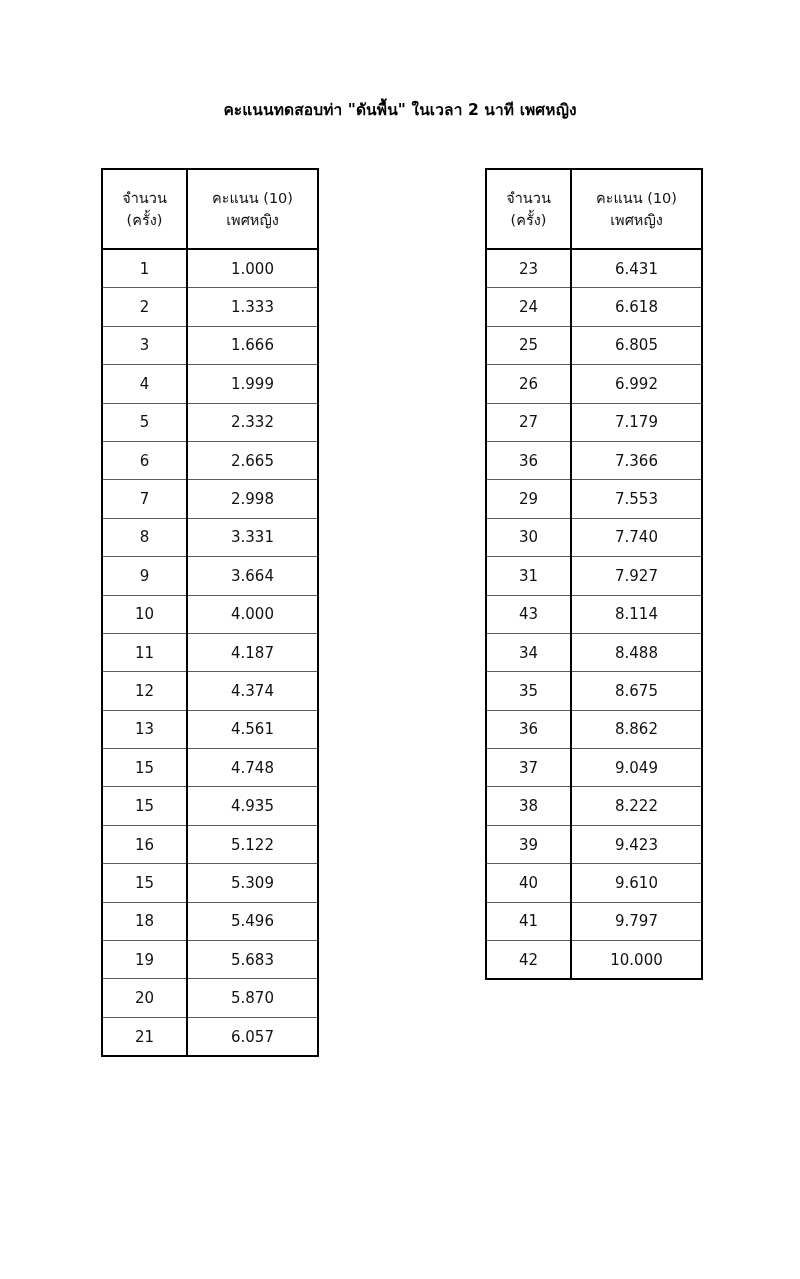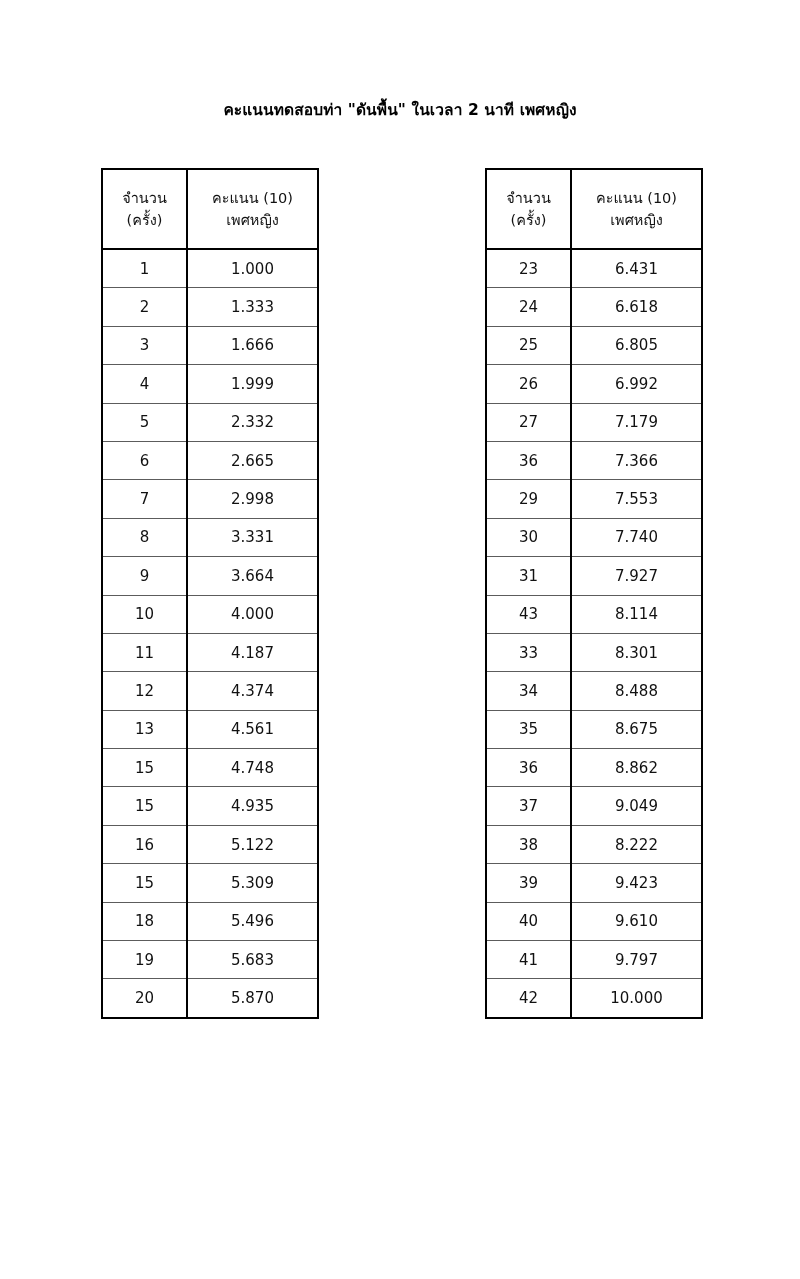--- a/index.html
+++ b/index.html
@@ -194,20 +194,24 @@
             <td class="num">5.496</td>
           </tr>
           <tr>
             <td class="num">19</td>
             <td class="num">5.683</td>
           </tr>
           <tr>
             <td class="num">20</td>
             <td class="num">5.870</td>
           </tr>
+          <tr>
+            <td class="num">21</td>
+            <td class="num">6.057</td>
+          </tr>
         </tbody>
     </table>
   </div>
 
   <div class="table-wrap right">
     <table class="score-table">
       <colgroup>
         <col class="col-count">
         <col class="col-score">
       </colgroup>
@@ -258,24 +262,20 @@
           </tr>
           <tr>
             <td class="num">31</td>
             <td class="num">7.927</td>
           </tr>
           <tr>
             <td class="num">43</td>
             <td class="num">8.114</td>
           </tr>
           <tr>
-            <td class="num">33</td>
-            <td class="num">8.301</td>
-          </tr>
-          <tr>
             <td class="num">34</td>
             <td class="num">8.488</td>
           </tr>
           <tr>
             <td class="num">35</td>
             <td class="num">8.675</td>
           </tr>
           <tr>
             <td class="num">36</td>
             <td class="num">8.862</td>

